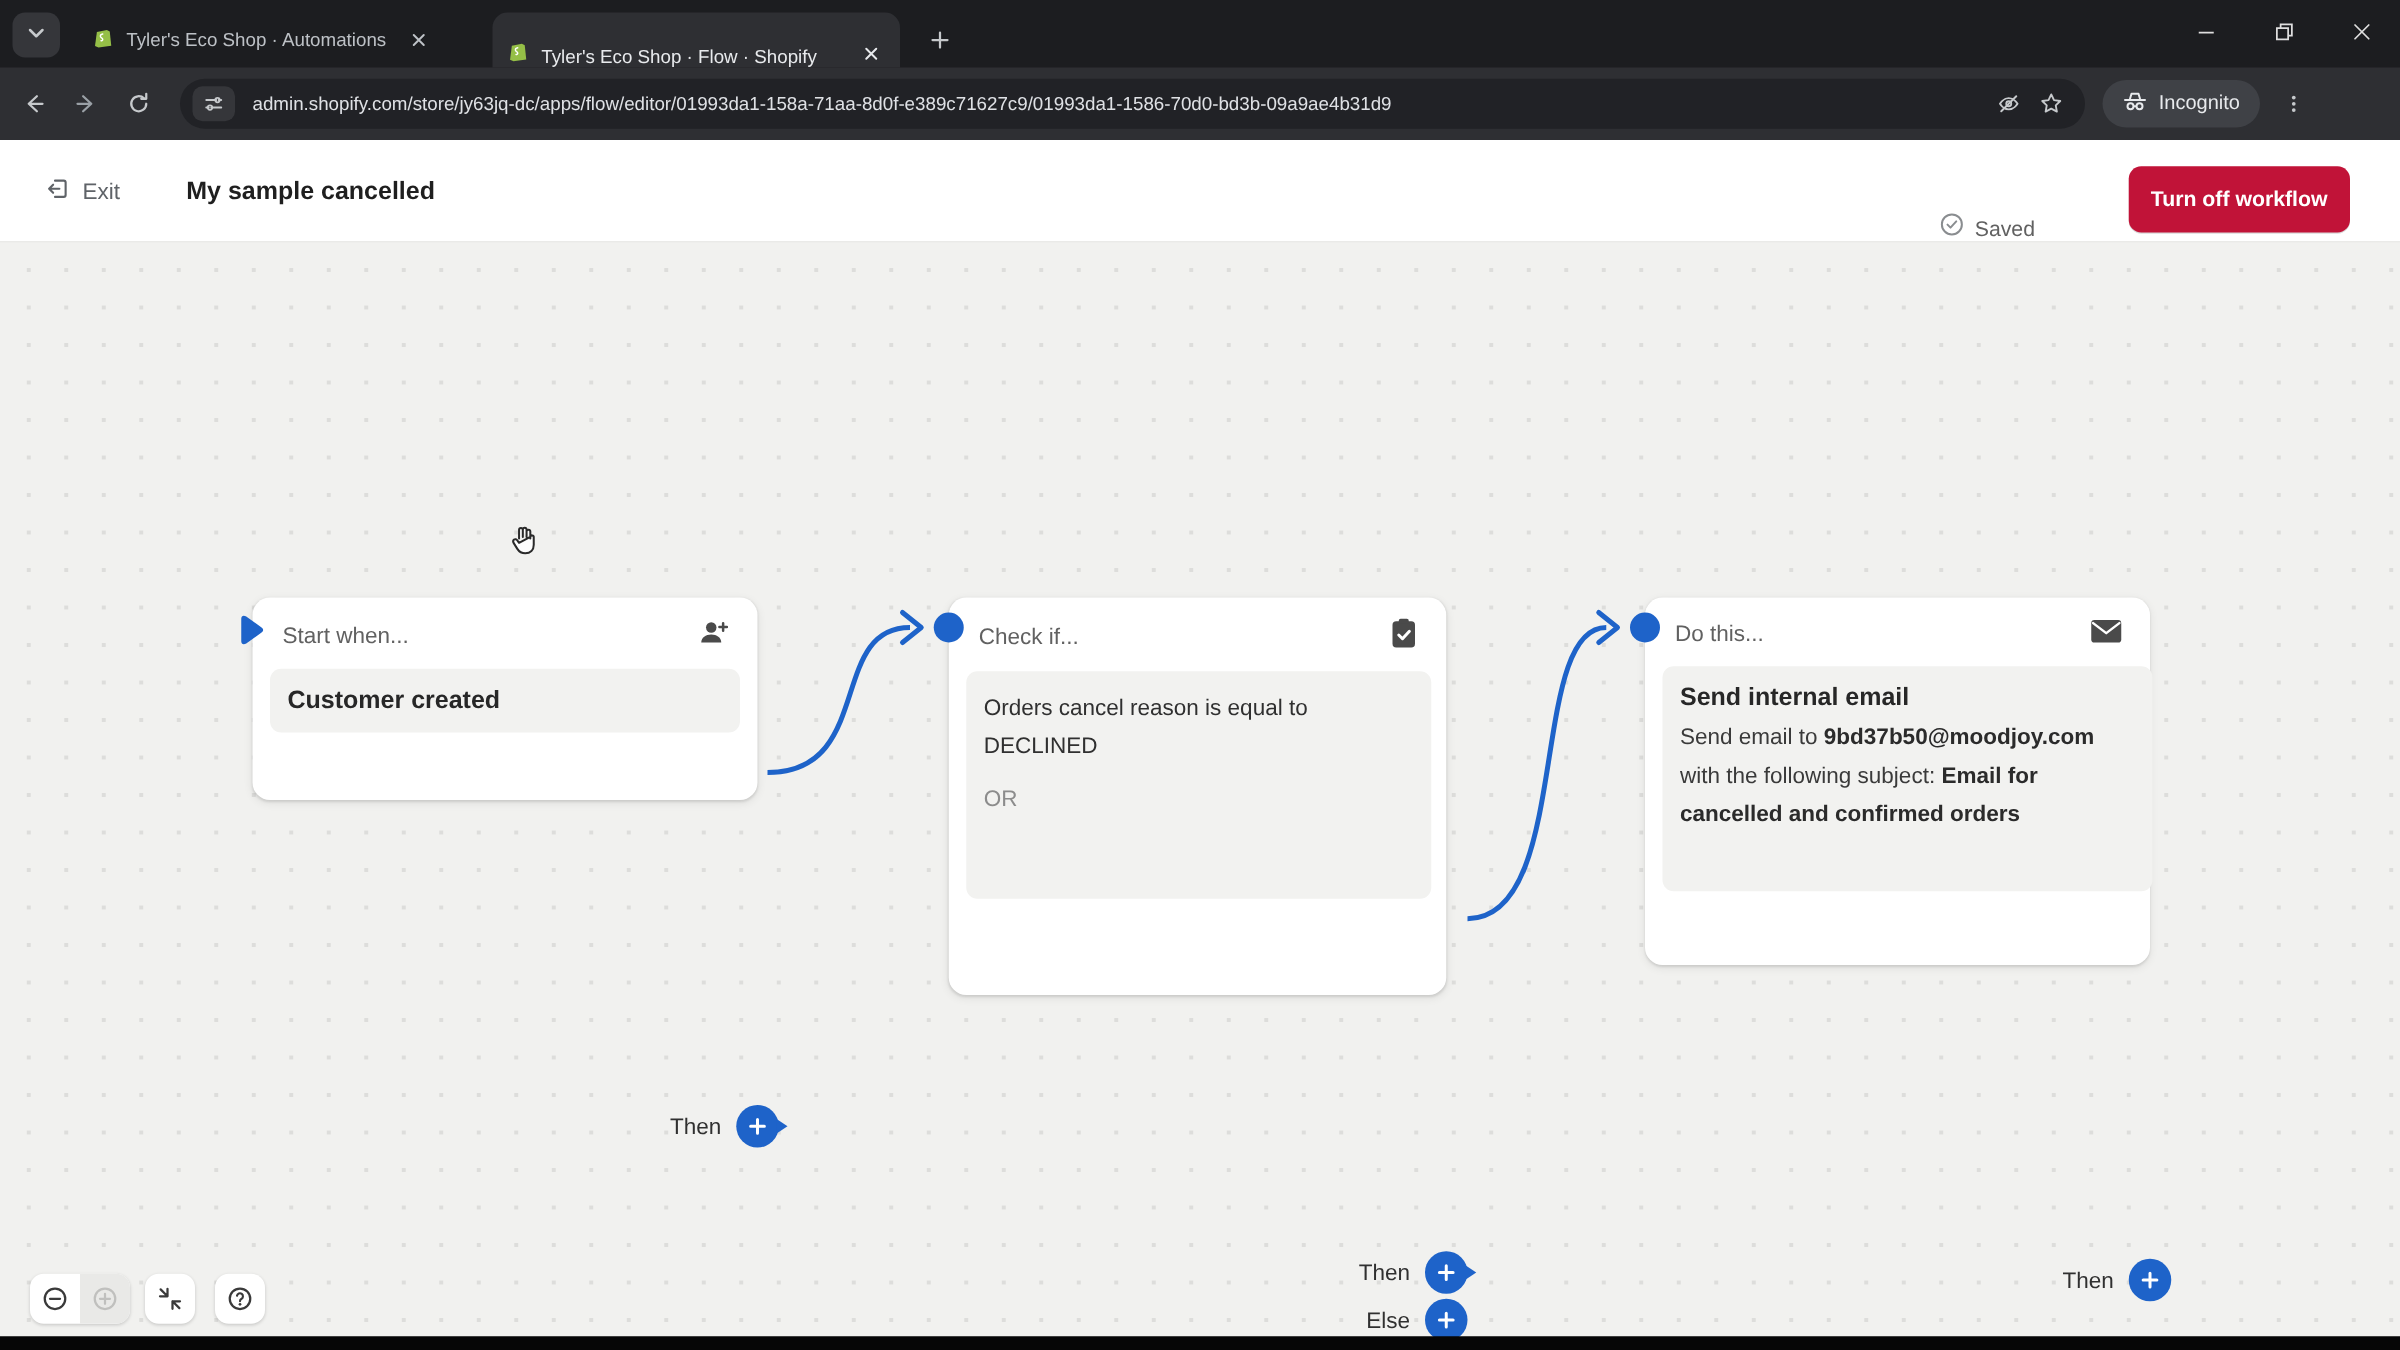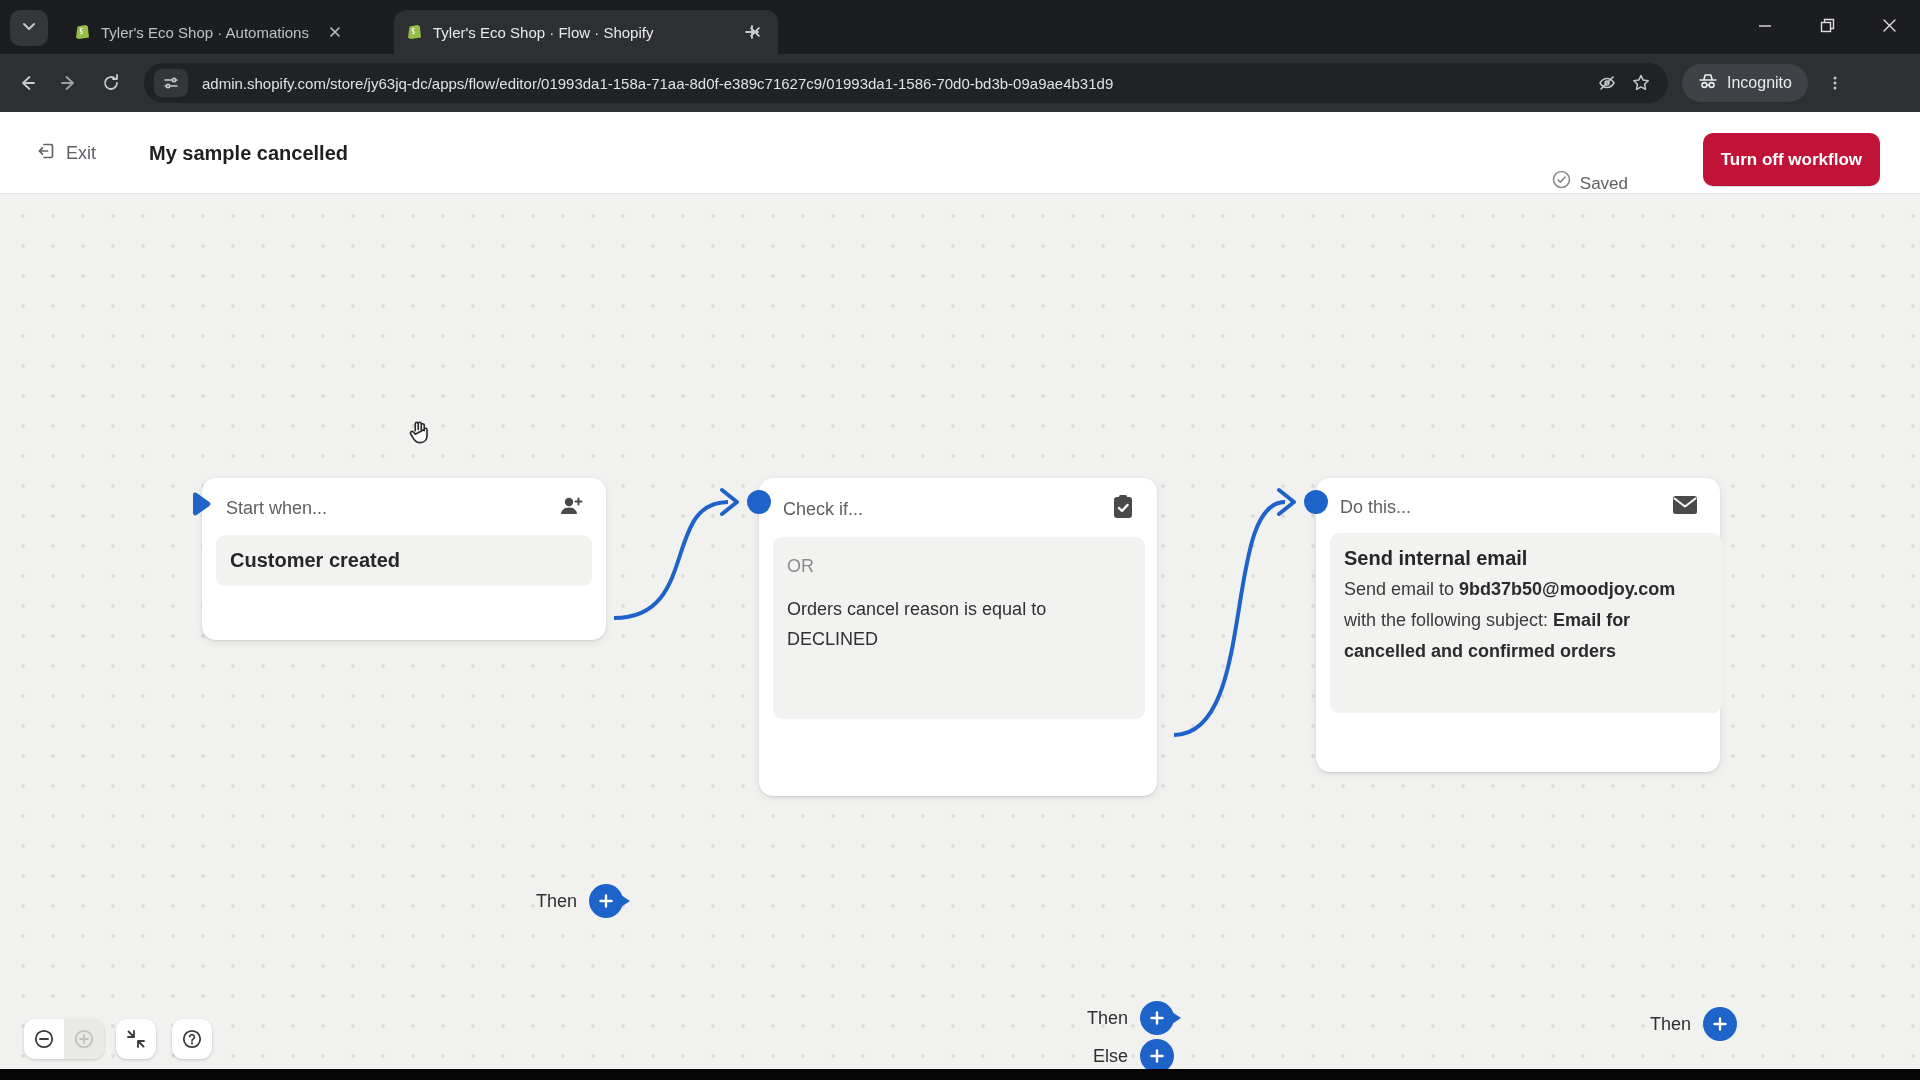--- a/index.html
+++ b/index.html
@@ -6,21 +6,21 @@
   html,body { width:1920px; height:1080px; overflow:hidden; }
   body { font-family:"Liberation Sans", sans-serif; background:#f1f1ef; }
   .stage { position:absolute; inset:0; width:1920px; height:1080px; }
 
   
   .chrome-top { position:absolute; left:0; top:0; width:1920px; height:112px; background:#1c1d20; }
   .tabstrip { position:absolute; left:0; top:0; width:1920px; height:54px; }
   .tab-search-btn { position:absolute; left:10px; top:10px; width:38px; height:36px; background:#35363a; border-radius:10px; display:flex; align-items:center; justify-content:center; }
   .tab { position:absolute; top:10px; height:44px; display:flex; align-items:center; gap:10px; padding:0 12px; color:#bdc1c6; font-size:15px; }
   .tab.inactive { left:62px; width:296px; }
-  .tab.active { left:394px; width:384px; background:#2e2f33; border-radius:12px 12px 0 0; color:#e8eaed; }
+  .tab.active { left:394px; width:326px; background:#2e2f33; border-radius:12px 12px 0 0; color:#e8eaed;align-items:flex-end; }
   .tab-title { white-space:nowrap; overflow:hidden; flex:1; }
   .tab-close { width:22px; height:22px; border-radius:6px; display:flex; align-items:center; justify-content:center; flex:none; }
   .newtab-btn { position:absolute; left:736px; top:16px; width:32px; height:32px; display:flex; align-items:center; justify-content:center; }
   .win-controls { position:absolute; right:0; top:0; height:50px; display:flex; }
   .win-btn { width:62px; height:50px; display:flex; align-items:center; justify-content:center; }
 
   .toolbar { position:absolute; left:0; top:54px; width:1920px; height:58px; background:#2e2f33; display:flex; align-items:center; }
   .nav-ico { width:42px; height:42px; display:flex; align-items:center; justify-content:center; border-radius:50%; flex:none; }
   .toolbar .spacer-s { width:6px; flex:none; }
   .omnibox { margin-left:12px; height:40px; flex:none; width:1524px; background:#212226; border-radius:20px; display:flex; align-items:center; padding:0 10px; }
@@ -274,22 +274,22 @@
         <span>
           <svg width="24" height="26" viewBox="0 0 24 26">
               <rect x="3" y="3" width="18" height="21" rx="3" fill="#4a4a4a"></rect>
               <rect x="8" y="1" width="8" height="4" rx="1.5" fill="#4a4a4a"></rect>
               <path d="M8 14l3 3 5.5-6" stroke="#fff" stroke-width="2.4" fill="none" stroke-linecap="round" stroke-linejoin="round"></path>
             </svg>
         </span>
       </div>
       <div class="card-section" style="width:372px; min-height:182px;">
         <div>
+            <div class="cond-line">Orders cancel reason is equal to DECLINED</div>
             <div class="cond-line muted">OR</div>
-            <div class="cond-line">Orders cancel reason is equal to DECLINED</div>
           </div>
       </div>
       <div class="branch-row" style="top:523px;">
         <span class="branch-label">Then</span>
         <span class="plus-pin tail">
           <svg width="16" height="16" viewBox="0 0 16 16">
               <path d="M8 2.5v11M2.5 8h11" stroke="#fff" stroke-width="2.4" stroke-linecap="round"></path>
             </svg>
         </span>
       </div>

